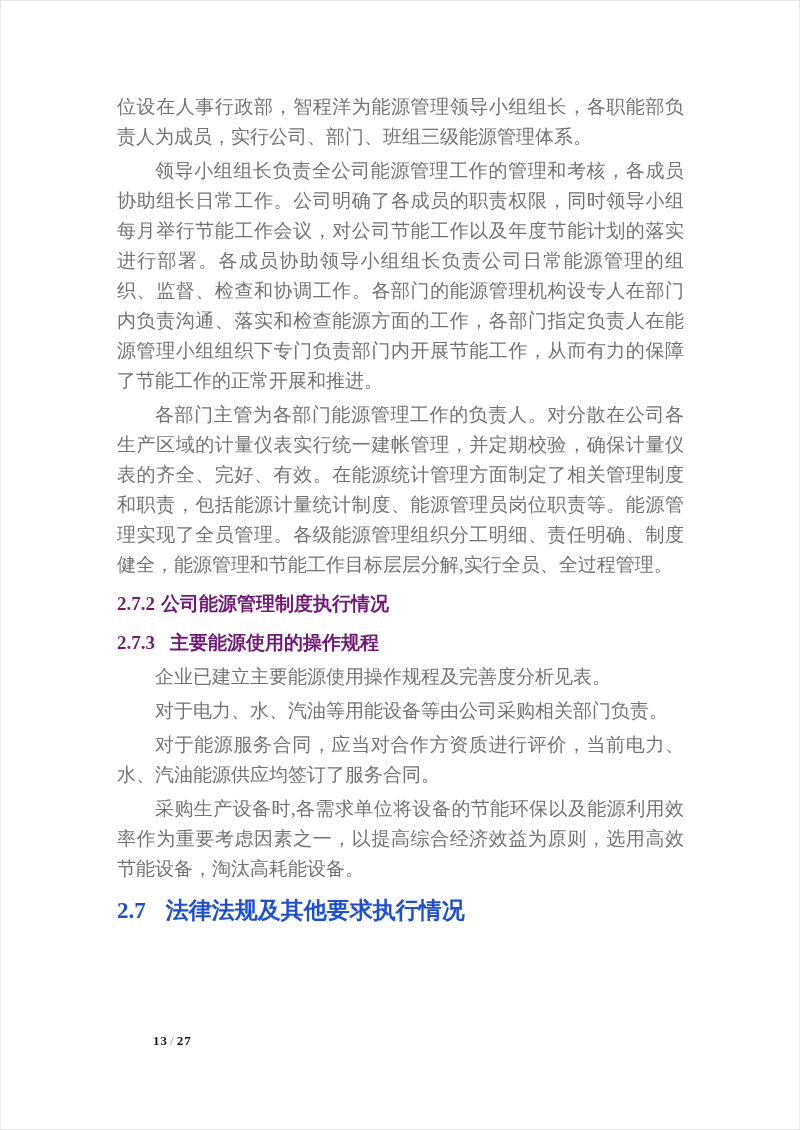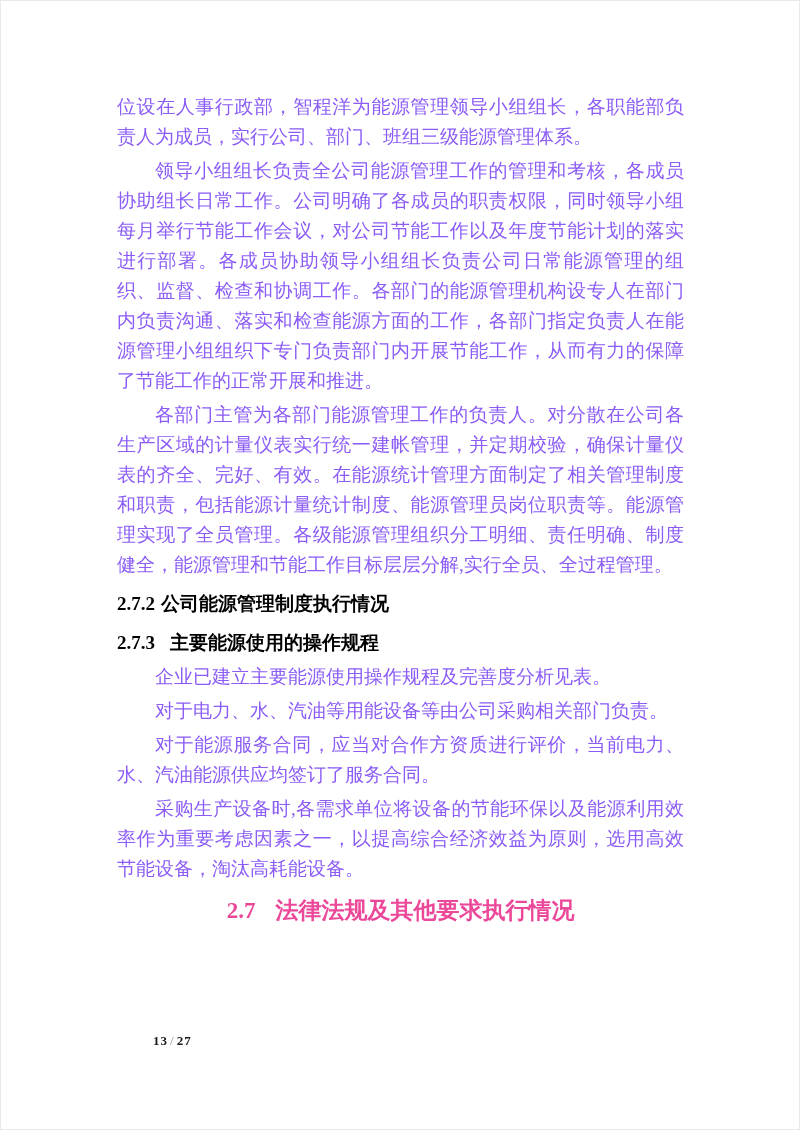--- a/index.html
+++ b/index.html
@@ -24,46 +24,46 @@
     position: absolute;
     left: 117px;
     top: 92px;
     width: 567px;
   }
   p.body {
     margin: 4px 0 0 0;
     font-size: 19px;
     line-height: 30px;
     text-align: justify;
-    color: #8b5cf6;
+    color: #737373;
     font-family: "Liberation Serif", serif;
   }
   p.body.first {
     margin-top: 0;
   }
   p.indent {
     text-indent: 2em;
   }
   h2.sec {
     margin: 9px 0 0 0;
     font-size: 19px;
     line-height: 30px;
     font-weight: bold;
-    color: #000000;
+    color: #701a75;
     font-family: "Liberation Sans", sans-serif;
     text-align: left;
   }
   h1.chap {
     margin: 8px 0 0 0;
     font-size: 23px;
     line-height: 36px;
     font-weight: bold;
-    color: #ec4899;
+    color: #1d4ed8;
     font-family: "Liberation Sans", sans-serif;
-    text-align: center;
+    text-align: left;
   }
   .h-num {
     font-family: "Liberation Serif", serif;
     font-weight: bold;
   }
   .gap-sm { margin-right: 6px; }
   .gap-md { margin-right: 15px; }
   .gap-lg { margin-right: 20px; }
   .page-footer {
     position: absolute;

